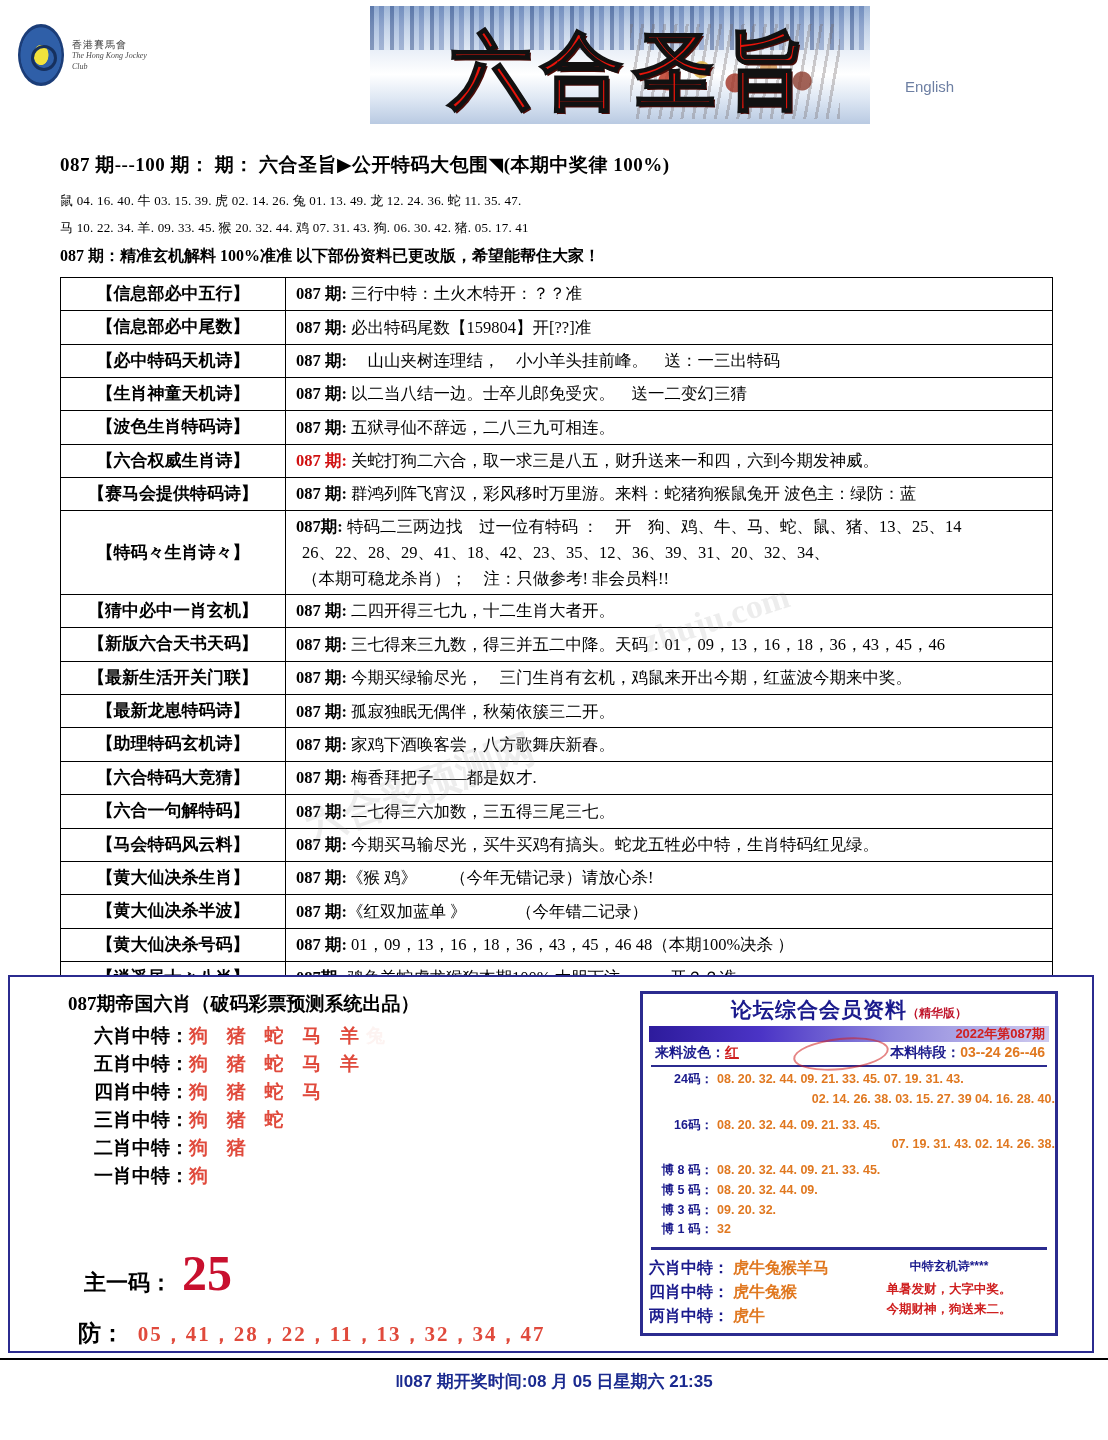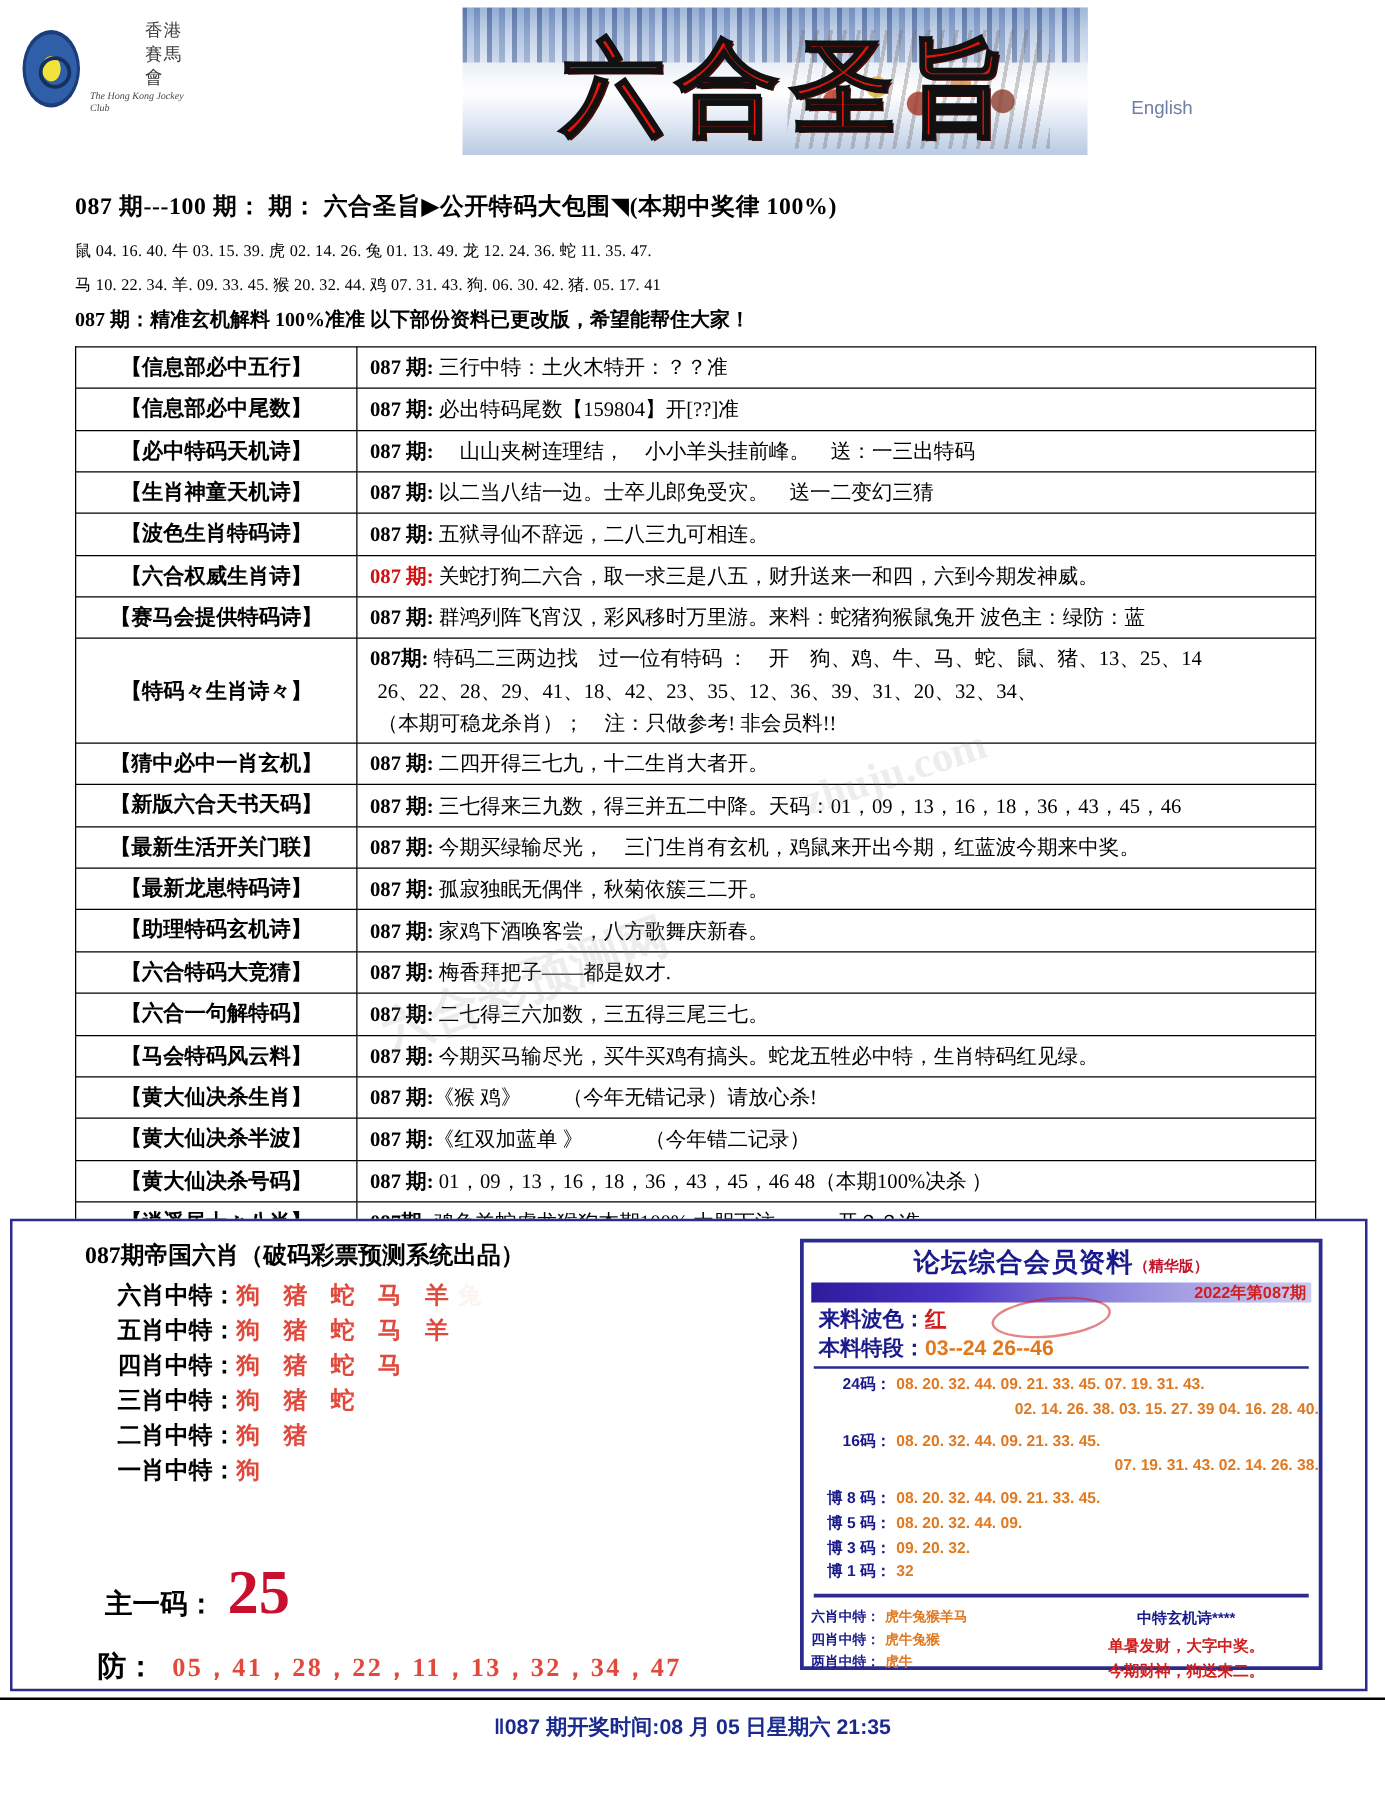--- a/index.html
+++ b/index.html
@@ -46,21 +46,21 @@
     text-shadow:2px 2px 0 #4a0b06;
     line-height:96px;white-space:nowrap;
   }
   .logo{position:absolute;left:18px;top:20px;width:130px;height:70px;display:flex;align-items:center;gap:8px;}
   .logo-mark{width:46px;height:62px;border-radius:50%/50%;
     background:radial-gradient(ellipse at 50% 50%, #f2e23c 0 22%, #2f5fa8 24% 62%, #1b3d78 64% 100%);
     position:relative;flex:none;}
   .logo-mark:after{content:"";position:absolute;left:13px;top:21px;width:20px;height:20px;
     border:3px solid #16305e;border-radius:50%;}
   .logo-txt{line-height:1.3;}
-  .logo-cn{font-size:14px;color:#3a3a3a;letter-spacing:1px;margin-left:44px;}
+  .logo-cn{font-size:10px;color:#3a3a3a;letter-spacing:1px;}
   .logo-en{font-size:8px;color:#4a4a4a;font-style:italic;}
   .lang-link{position:absolute;left:905px;top:78px;font-size:15px;color:#6d7fa3;font-family:"Liberation Sans",sans-serif;}
 
   
   .intro{padding:0 0 0 60px;}
   .headline{font-size:19px;font-weight:bold;letter-spacing:.5px;margin:12px 0 14px 0;}
   .zodiac-line{font-size:13px;margin:0 0 9px 0;letter-spacing:.2px;}
   .note-line{font-size:16px;font-weight:bold;margin:4px 0 10px 0;}
 
   
@@ -104,35 +104,35 @@
     position:absolute;left:630px;top:14px;width:418px;height:345px;
     border:3px solid #2b2b8f;box-sizing:border-box;background:#fff;
     font-family:"Liberation Sans",sans-serif;
   }
   .lr-head{text-align:center;padding:2px 0 0 0;}
   .lr-head .t1{font-size:21px;font-weight:bold;color:#1a1a8c;letter-spacing:1px;}
   .lr-head .t2{font-size:12px;font-weight:bold;color:#c0152b;}
   .lr-bar{height:16px;margin:2px 6px 0 6px;position:relative;
     background:linear-gradient(90deg,#2d1b9c 0%,#4b34c6 28%,#8d86dd 60%,#cfcbef 100%);}
   .lr-bar .issue{position:absolute;right:4px;top:-1px;font-size:13px;font-weight:bold;color:#cf1f1f;}
-  .lr-line1{display:flex;justify-content:space-between;padding:2px 10px 0 12px;font-size:17px;font-weight:bold;color:#1a1a8c;position:relative;flex-direction:column;}
+  .lr-line1{display:flex;justify-content:space-between;padding:2px 10px 0 12px;font-size:14px;font-weight:bold;color:#1a1a8c;position:relative;}
   .lr-line1 .red{color:#cf1f1f;text-decoration:underline;}
   .lr-line1 .orange{color:#e07820;}
   .lr-stamp{position:absolute;left:150px;top:-4px;width:92px;height:28px;border:2px solid #cf1f1f;
     border-radius:50%;opacity:.55;transform:rotate(-6deg);}
   .lr-rule{height:2px;background:#2b2b8f;margin:3px 8px;}
   .lr-row{display:flex;font-size:12.5px;margin:1px 0;padding-left:12px;line-height:1.5;}
   .lr-row .rk{color:#1a1a8c;font-weight:bold;white-space:nowrap;text-align:right;width:58px;flex:none;}
   .lr-row .rv{color:#e07820;font-weight:bold;margin-left:4px;}
   .lr-sub{padding-left:74px;font-size:12.5px;color:#e07820;font-weight:bold;line-height:1.5;text-align:right;}
   .lr-rule2{height:3px;background:#2b2b8f;margin:8px 8px 5px 8px;}
   .lr-bottom{display:flex;padding:0 6px;}
   .lr-bl{width:200px;}
   .lr-br{flex:1;text-align:center;}
-  .lr-bl .b-row{font-size:11px;margin:3px 0;color:#1a1a8c;font-weight:bold;white-space:nowrap;}
+  .lr-bl .b-row{font-size:16px;margin:3px 0;color:#1a1a8c;font-weight:bold;white-space:nowrap;}
   .lr-bl .b-row .bv{color:#e07820;margin-left:4px;}
   .lr-br .h{font-size:12px;font-weight:bold;color:#1a1a8c;margin:3px 0 6px 0;}
   .lr-br .p{font-size:12.5px;font-weight:bold;color:#cf1f1f;margin:3px 0;}
 
   
   .wm{position:absolute;color:rgba(140,140,140,.16);font-weight:bold;pointer-events:none;}
   .wm1{left:300px;top:760px;font-size:40px;transform:rotate(-20deg);}
   .wm2{left:640px;top:600px;font-size:34px;transform:rotate(-18deg);}
 
   

